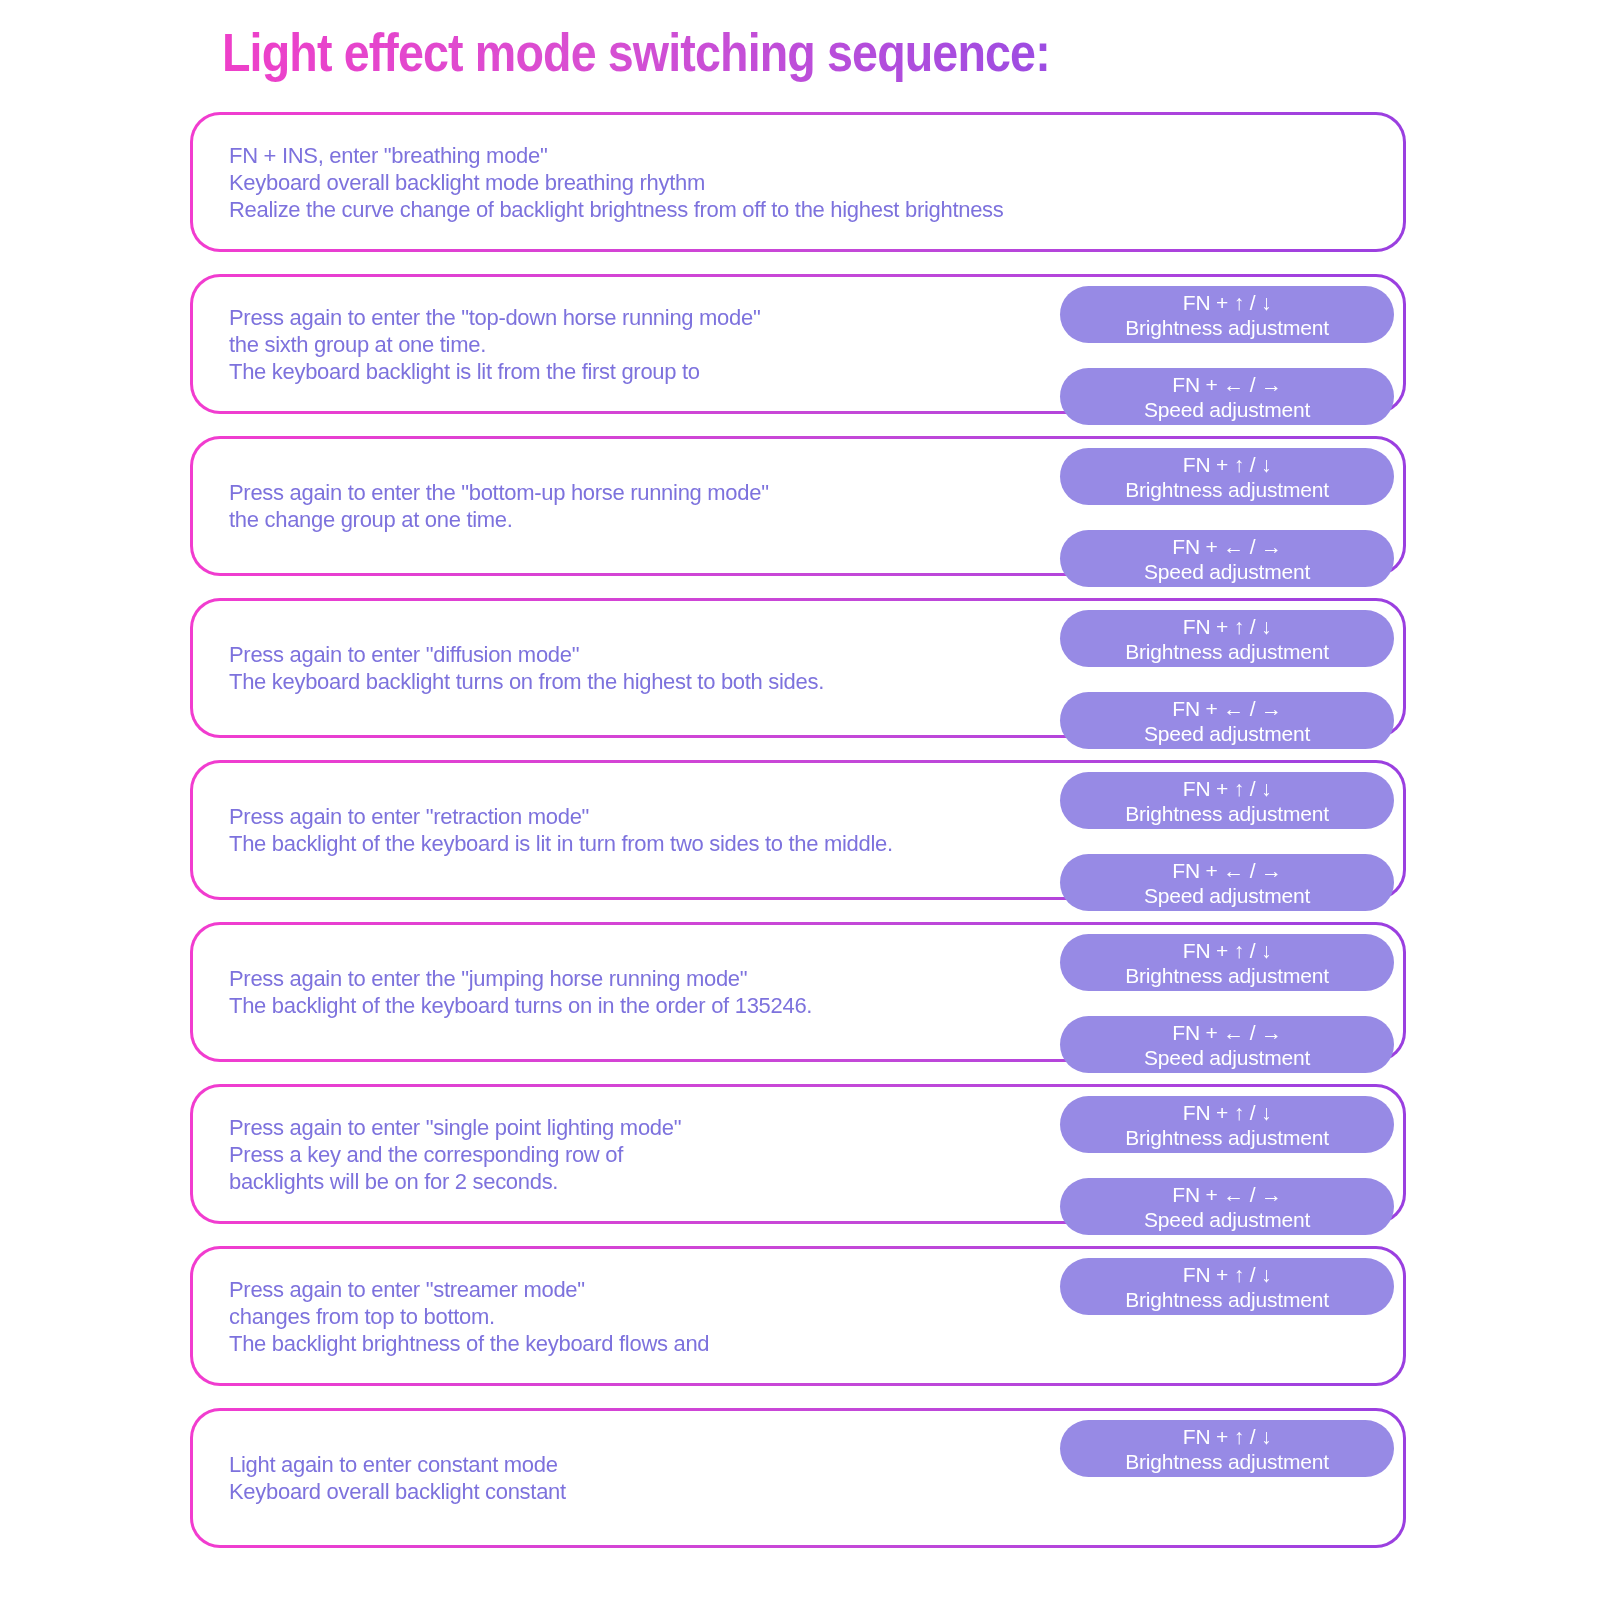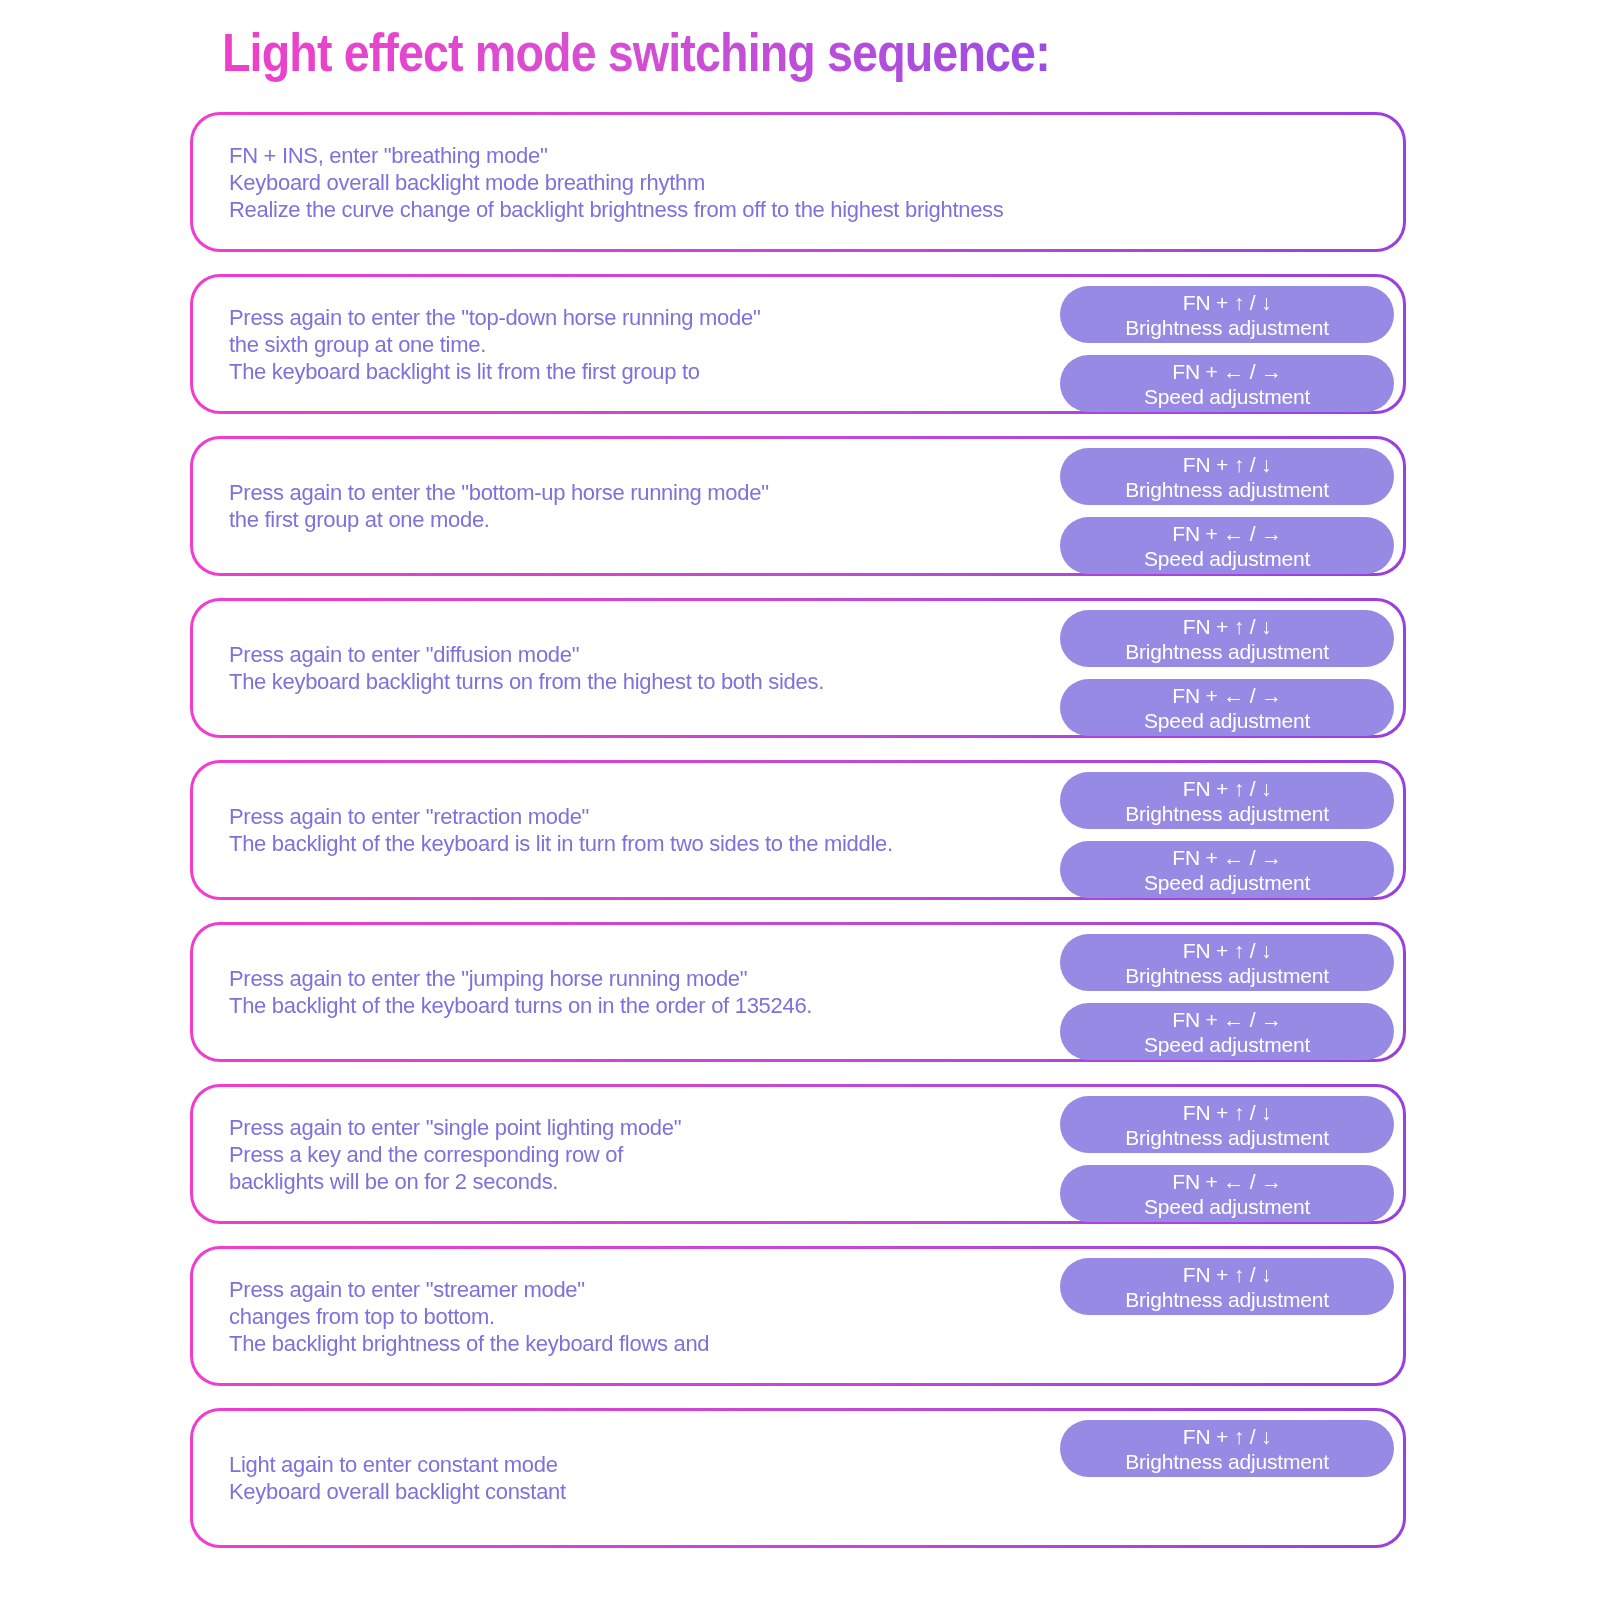--- a/index.html
+++ b/index.html
@@ -59,21 +59,21 @@
     font-size: 22px;
     line-height: 27px;
     letter-spacing: -0.3px;
   }
   .pills {
     position: absolute;
     right: 9px;
     top: 9px;
     display: flex;
     flex-direction: column;
-    gap: 12px;
+    gap: 25px;
   }
   .pill {
     width: 334px;
     height: 57px;
     border-radius: 29px;
     background: #978ae5;
     color: #ffffff;
     display: flex;
     flex-direction: column;
     align-items: center;
@@ -118,21 +118,21 @@
             <div>Speed adjustment</div>
           </div>
         </div>
     </div>
   </div>
 
   <div class="box-outer">
     <div class="box-inner">
       <div class="box-lines">
           <div>Press again to enter the "bottom-up horse running mode"</div>
-          <div>the first group at one mode.</div>
+          <div>the change group at one time.</div>
         </div>
       <div class="pills">
           <div class="pill">
             <div>FN + ↑ / ↓</div>
             <div>Brightness adjustment</div>
           </div>
           <div class="pill">
             <div>FN + ← / →</div>
             <div>Speed adjustment</div>
           </div>

